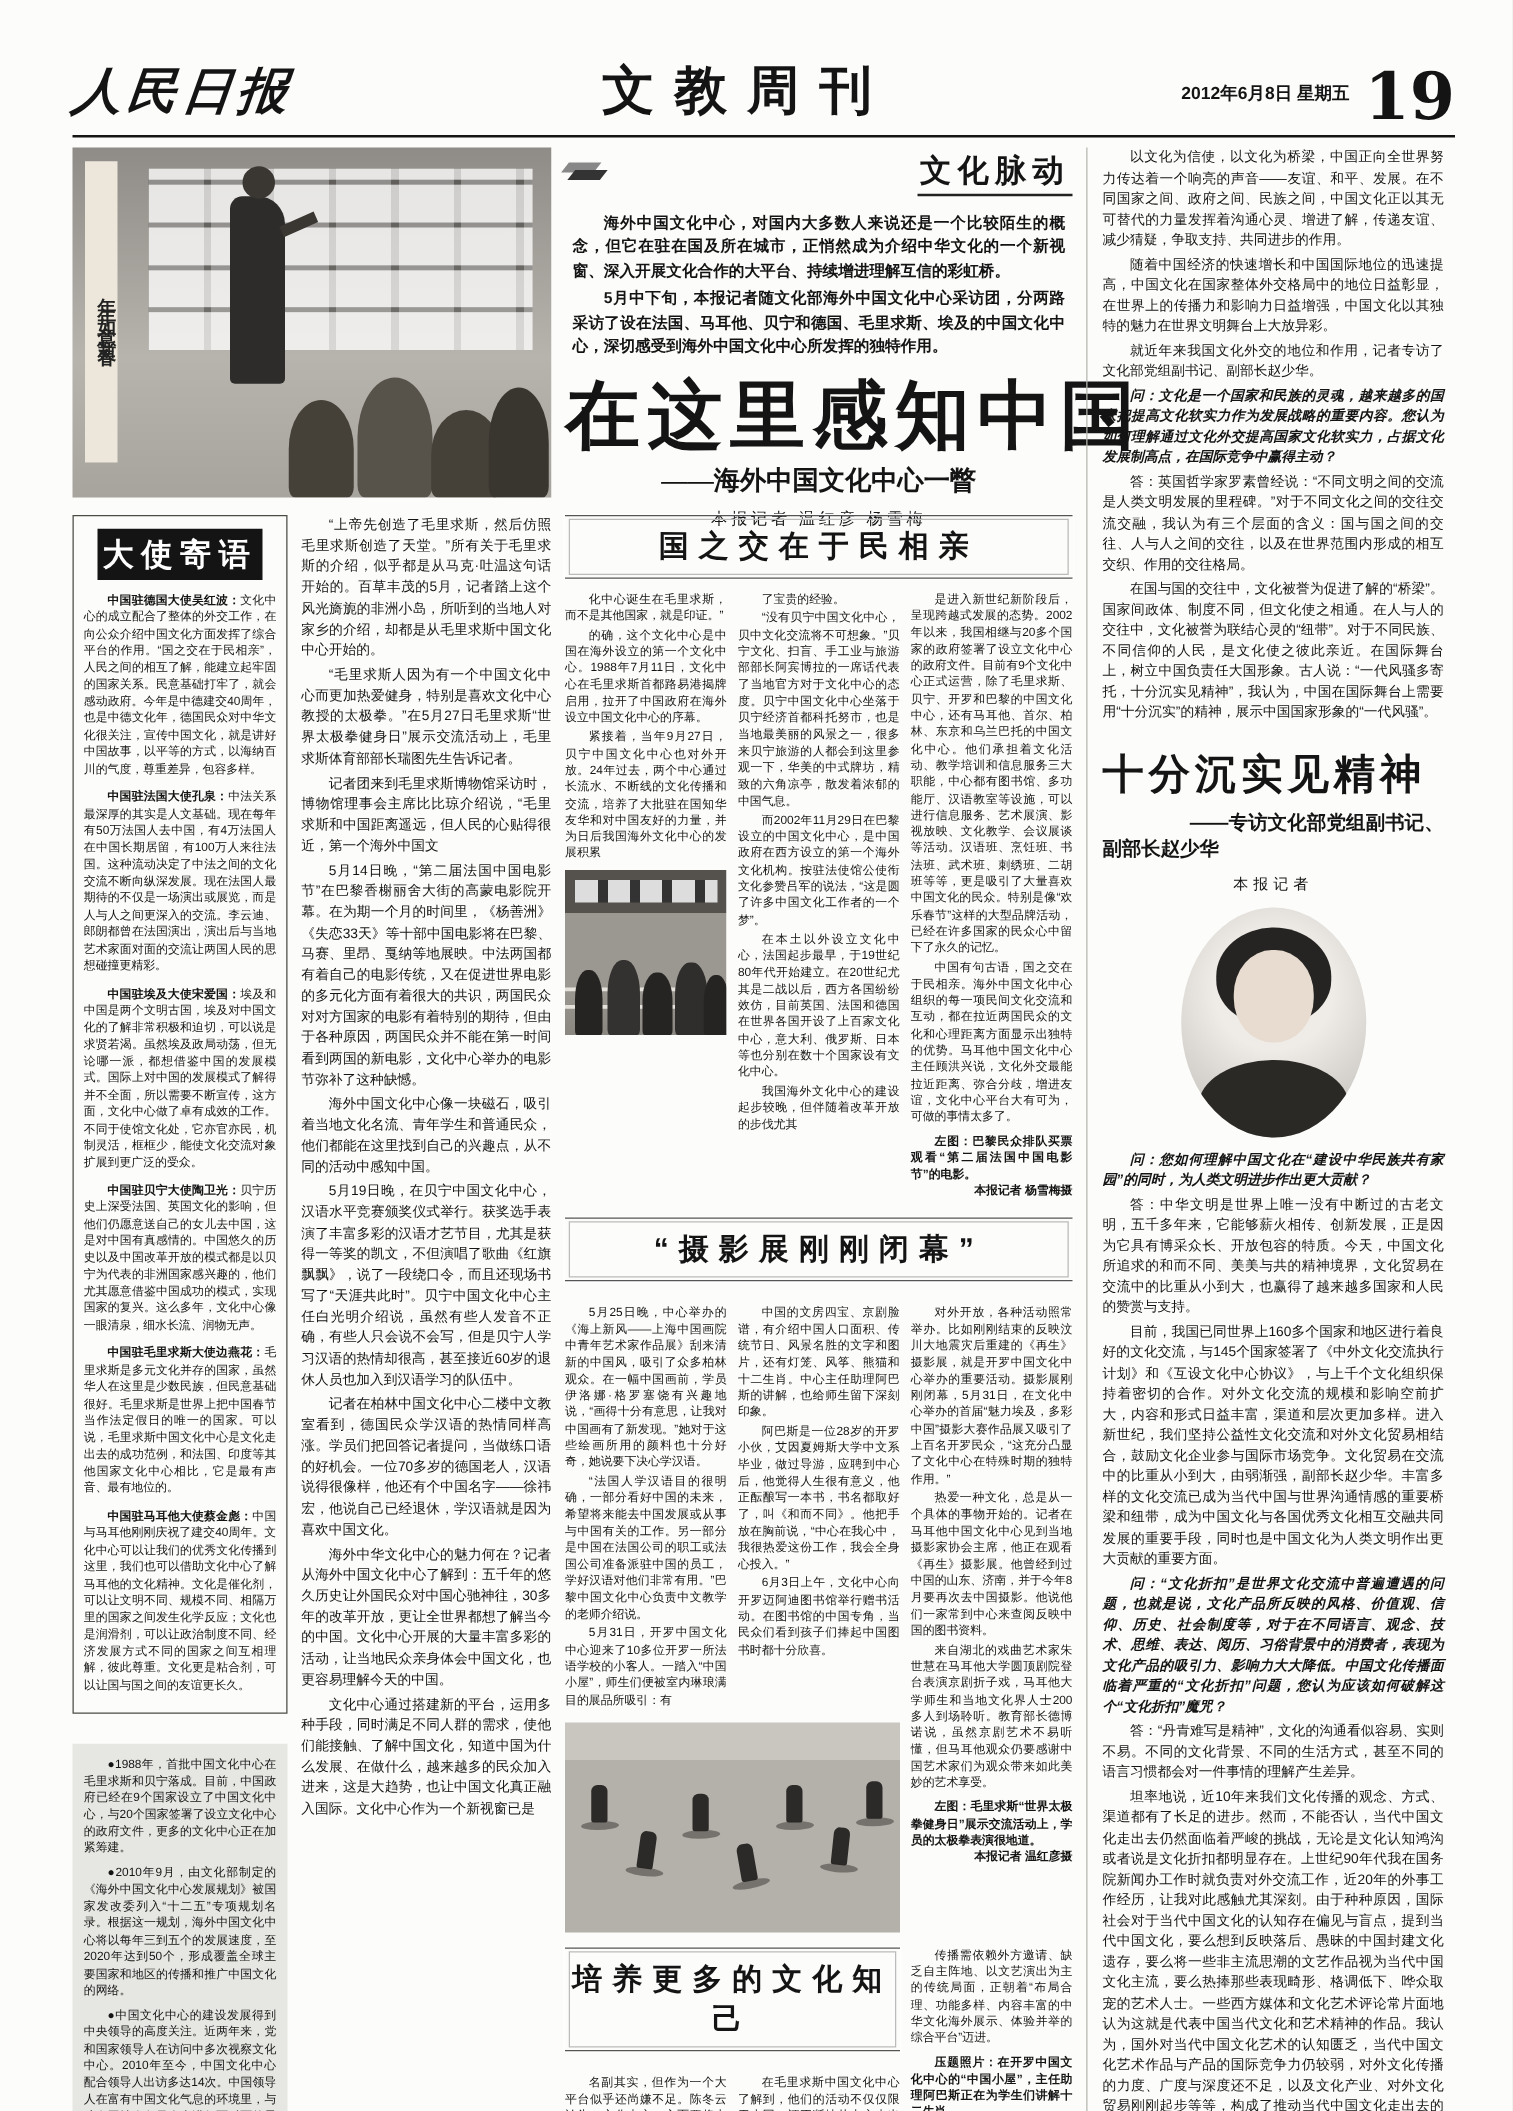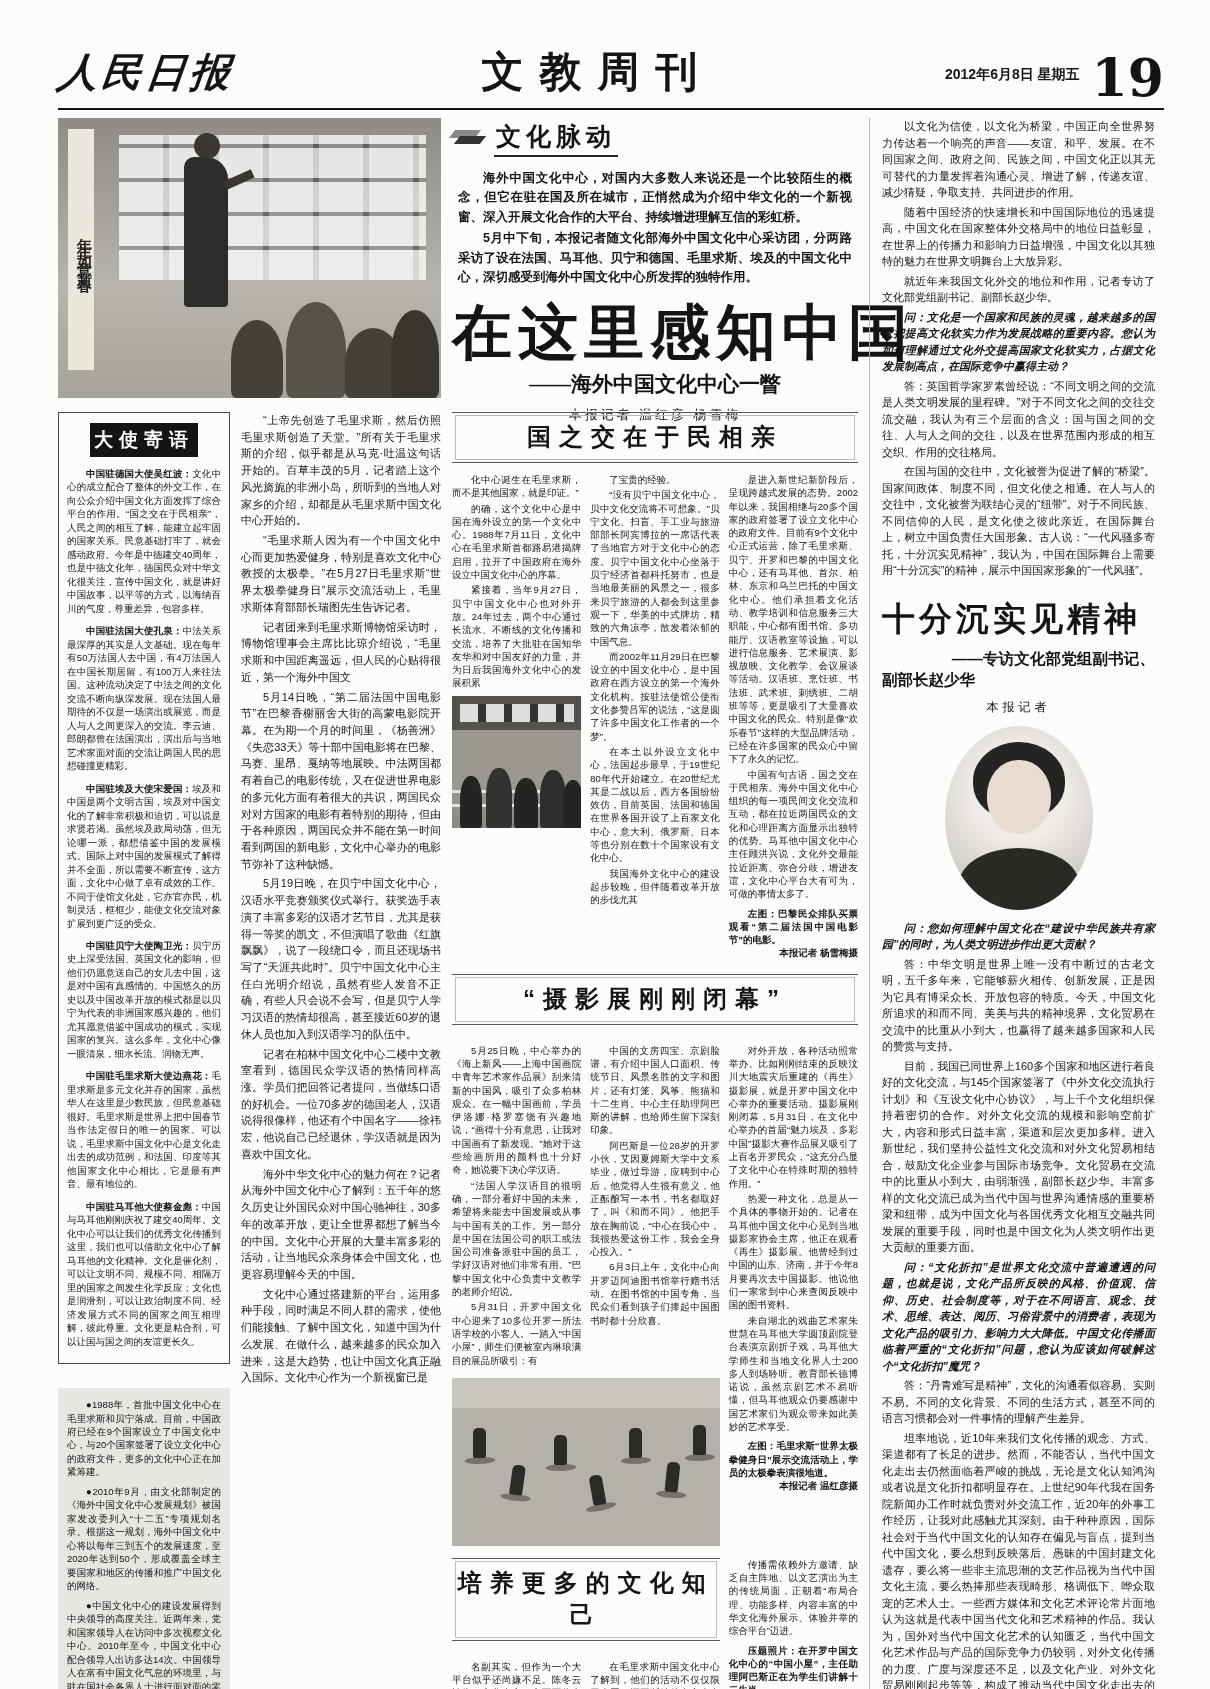--- a/index.html
+++ b/index.html
@@ -22,35 +22,35 @@
   .col2{grid-column:2;grid-row:2;}
   .center{grid-column:3;grid-row:2;}
   .interview{grid-column:4;grid-row:1/3;border-left:1px solid #b5b5b0;padding-left:12px;}
 
   
   p{margin:0 0 2px 0;text-align:justify;text-indent:2em;}
   .small p{font-size:9.5px;line-height:1.4;}
   .credit{display:block;text-align:right;text-indent:0;font-weight:bold;}
 
   
-  .kicker{display:flex;align-items:center;justify-content:flex-start;gap:8px;margin-top:2px;}
+  .kicker{display:flex;align-items:center;justify-content:space-between;gap:8px;margin-top:2px;}
   .kicker-icon{position:relative;width:34px;height:22px;}
   .kicker-icon i{position:absolute;display:block;width:26px;height:8px;background:#555;transform:skewX(-38deg);}
   .kicker-icon i:nth-child(1){left:0;top:2px;background:#888;}
   .kicker-icon i:nth-child(2){left:5px;top:8px;background:#333;}
   .kicker-txt{font-size:25px;font-weight:900;letter-spacing:5px;border-bottom:2px solid #222;padding:0 2px 2px 2px;}
   .intro{margin:12px 6px 0 6px;}
   .intro p{font-size:12.5px;font-weight:bold;line-height:1.55;}
   .headline{font-size:60px;font-weight:900;letter-spacing:6px;text-align:center;margin:14px 0 4px 0;line-height:1.05;white-space:nowrap;}
   .subhead{font-family:"Liberation Serif","DejaVu Serif",serif;font-size:21px;font-weight:bold;text-align:center;margin:6px 0 2px 0;}
   .byline{font-family:"Liberation Serif","DejaVu Serif",serif;font-size:13px;text-align:center;letter-spacing:3px;margin-top:8px;}
 
   
   .amb-box{border:1px solid #4a4a46;padding:10px 8px 6px 8px;}
-  .amb-title{width:fit-content;margin:0 auto 10px auto;background:#141414;color:#fff;font-size:19px;font-weight:900;letter-spacing:6px;padding:4px 4px;}
+  .amb-title{width:fit-content;margin:0 auto 10px auto;background:#141414;color:#fff;font-size:25px;font-weight:900;letter-spacing:6px;padding:4px 4px;}
   .amb-box p{font-size:9.5px;line-height:1.42;margin-bottom:9px;}
   .amb-box strong{font-weight:900;}
   .links-box{position:relative;background:#e6e6e2;margin-top:24px;padding:10px 9px 34px 9px;}
   .links-box p{font-size:9.5px;line-height:1.42;margin-bottom:6px;}
 
   
   .col2 p{font-size:11px;line-height:1.52;margin-bottom:3px;}
 
   
   .center section{margin-bottom:12px;}
@@ -193,20 +193,21 @@
 
       </div>
     </aside>
 
     <div class="col2">
 
     <p>“上帝先创造了毛里求斯，然后仿照毛里求斯创造了天堂。”所有关于毛里求斯的介绍，似乎都是从马克·吐温这句话开始的。百草丰茂的5月，记者踏上这个风光旖旎的非洲小岛，所听到的当地人对家乡的介绍，却都是从毛里求斯中国文化中心开始的。</p>
         <p>“毛里求斯人因为有一个中国文化中心而更加热爱健身，特别是喜欢文化中心教授的太极拳。”在5月27日毛里求斯“世界太极拳健身日”展示交流活动上，毛里求斯体育部部长瑞图先生告诉记者。</p>
         <p>记者团来到毛里求斯博物馆采访时，博物馆理事会主席比比琼介绍说，“毛里求斯和中国距离遥远，但人民的心贴得很近，第一个海外中国文</p>
         <p>5月14日晚，“第二届法国中国电影节”在巴黎香榭丽舍大街的高蒙电影院开幕。在为期一个月的时间里，《杨善洲》《失恋33天》等十部中国电影将在巴黎、马赛、里昂、戛纳等地展映。中法两国都有着自己的电影传统，又在促进世界电影的多元化方面有着很大的共识，两国民众对对方国家的电影有着特别的期待，但由于各种原因，两国民众并不能在第一时间看到两国的新电影，文化中心举办的电影节弥补了这种缺憾。</p>
+        <p>海外中国文化中心像一块磁石，吸引着当地文化名流、青年学生和普通民众，他们都能在这里找到自己的兴趣点，从不同的活动中感知中国。</p>
         <p>5月19日晚，在贝宁中国文化中心，汉语水平竞赛颁奖仪式举行。获奖选手表演了丰富多彩的汉语才艺节目，尤其是获得一等奖的凯文，不但演唱了歌曲《红旗飘飘》，说了一段绕口令，而且还现场书写了“天涯共此时”。贝宁中国文化中心主任白光明介绍说，虽然有些人发音不正确，有些人只会说不会写，但是贝宁人学习汉语的热情却很高，甚至接近60岁的退休人员也加入到汉语学习的队伍中。</p>
         <p>记者在柏林中国文化中心二楼中文教室看到，德国民众学汉语的热情同样高涨。学员们把回答记者提问，当做练口语的好机会。一位70多岁的德国老人，汉语说得很像样，他还有个中国名字——徐祎宏，他说自己已经退休，学汉语就是因为喜欢中国文化。</p>
         <p>海外中华文化中心的魅力何在？记者从海外中国文化中心了解到：五千年的悠久历史让外国民众对中国心驰神往，30多年的改革开放，更让全世界都想了解当今的中国。文化中心开展的大量丰富多彩的活动，让当地民众亲身体会中国文化，也更容易理解今天的中国。</p>
         <p>文化中心通过搭建新的平台，运用多种手段，同时满足不同人群的需求，使他们能接触、了解中国文化，知道中国为什么发展、在做什么，越来越多的民众加入进来，这是大趋势，也让中国文化真正融入国际。文化中心作为一个新视窗已是</p>
       </div>
 
     <div class="center">
 
       <section class="small">
         <div class="titlebox">国之交在于民相亲</div>

